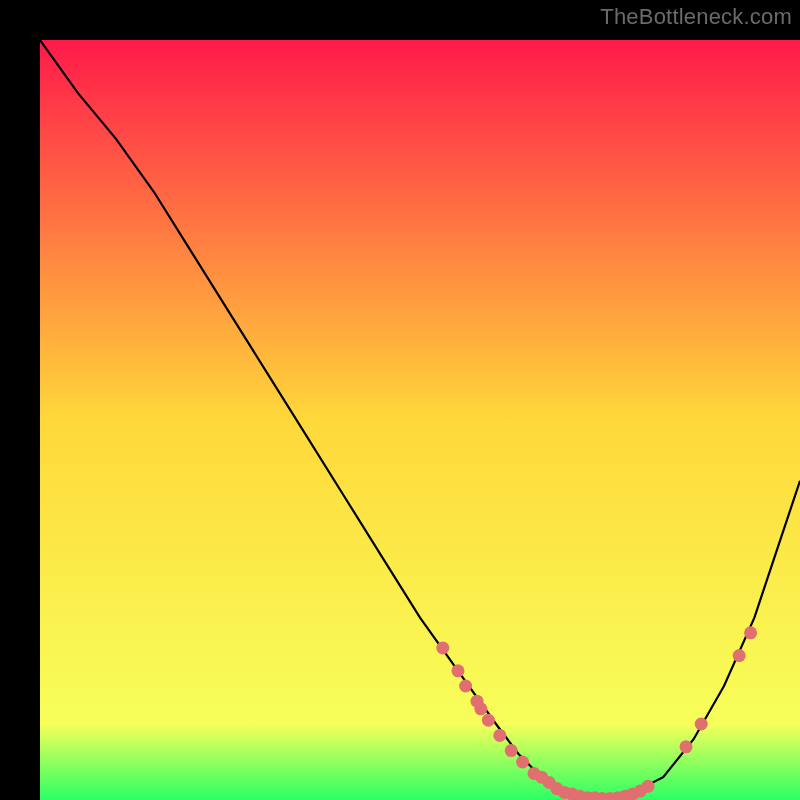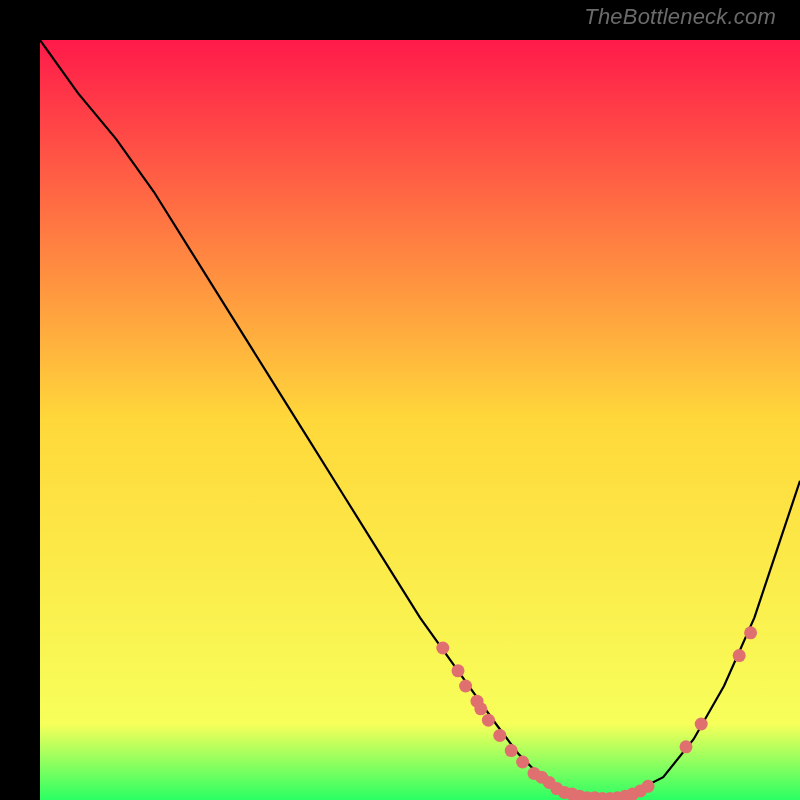--- a/index.html
+++ b/index.html
@@ -22,27 +22,26 @@
   .plot {
     position: absolute;
     left: 20px;
     top: 20px;
     width: 760px;
     height: 760px;
   }
   .watermark {
     position: absolute;
     top: 4px;
-    right: 24px;
+    right: 8px;
     color: #6a6a6a;
     font-size: 22px;
     font-weight: 500;
     letter-spacing: 0.2px;
     user-select: none;
-    font-style: italic;
   }
 </style>
 </head>
 <body>
 
 <div class="frame">
   <svg class="plot" viewBox="0 0 760 760" preserveAspectRatio="none">
     <defs>
       <linearGradient id="bg-grad" x1="0" y1="0" x2="0" y2="1">
           <stop offset="0%" stop-color="#ff1a4a"></stop>

